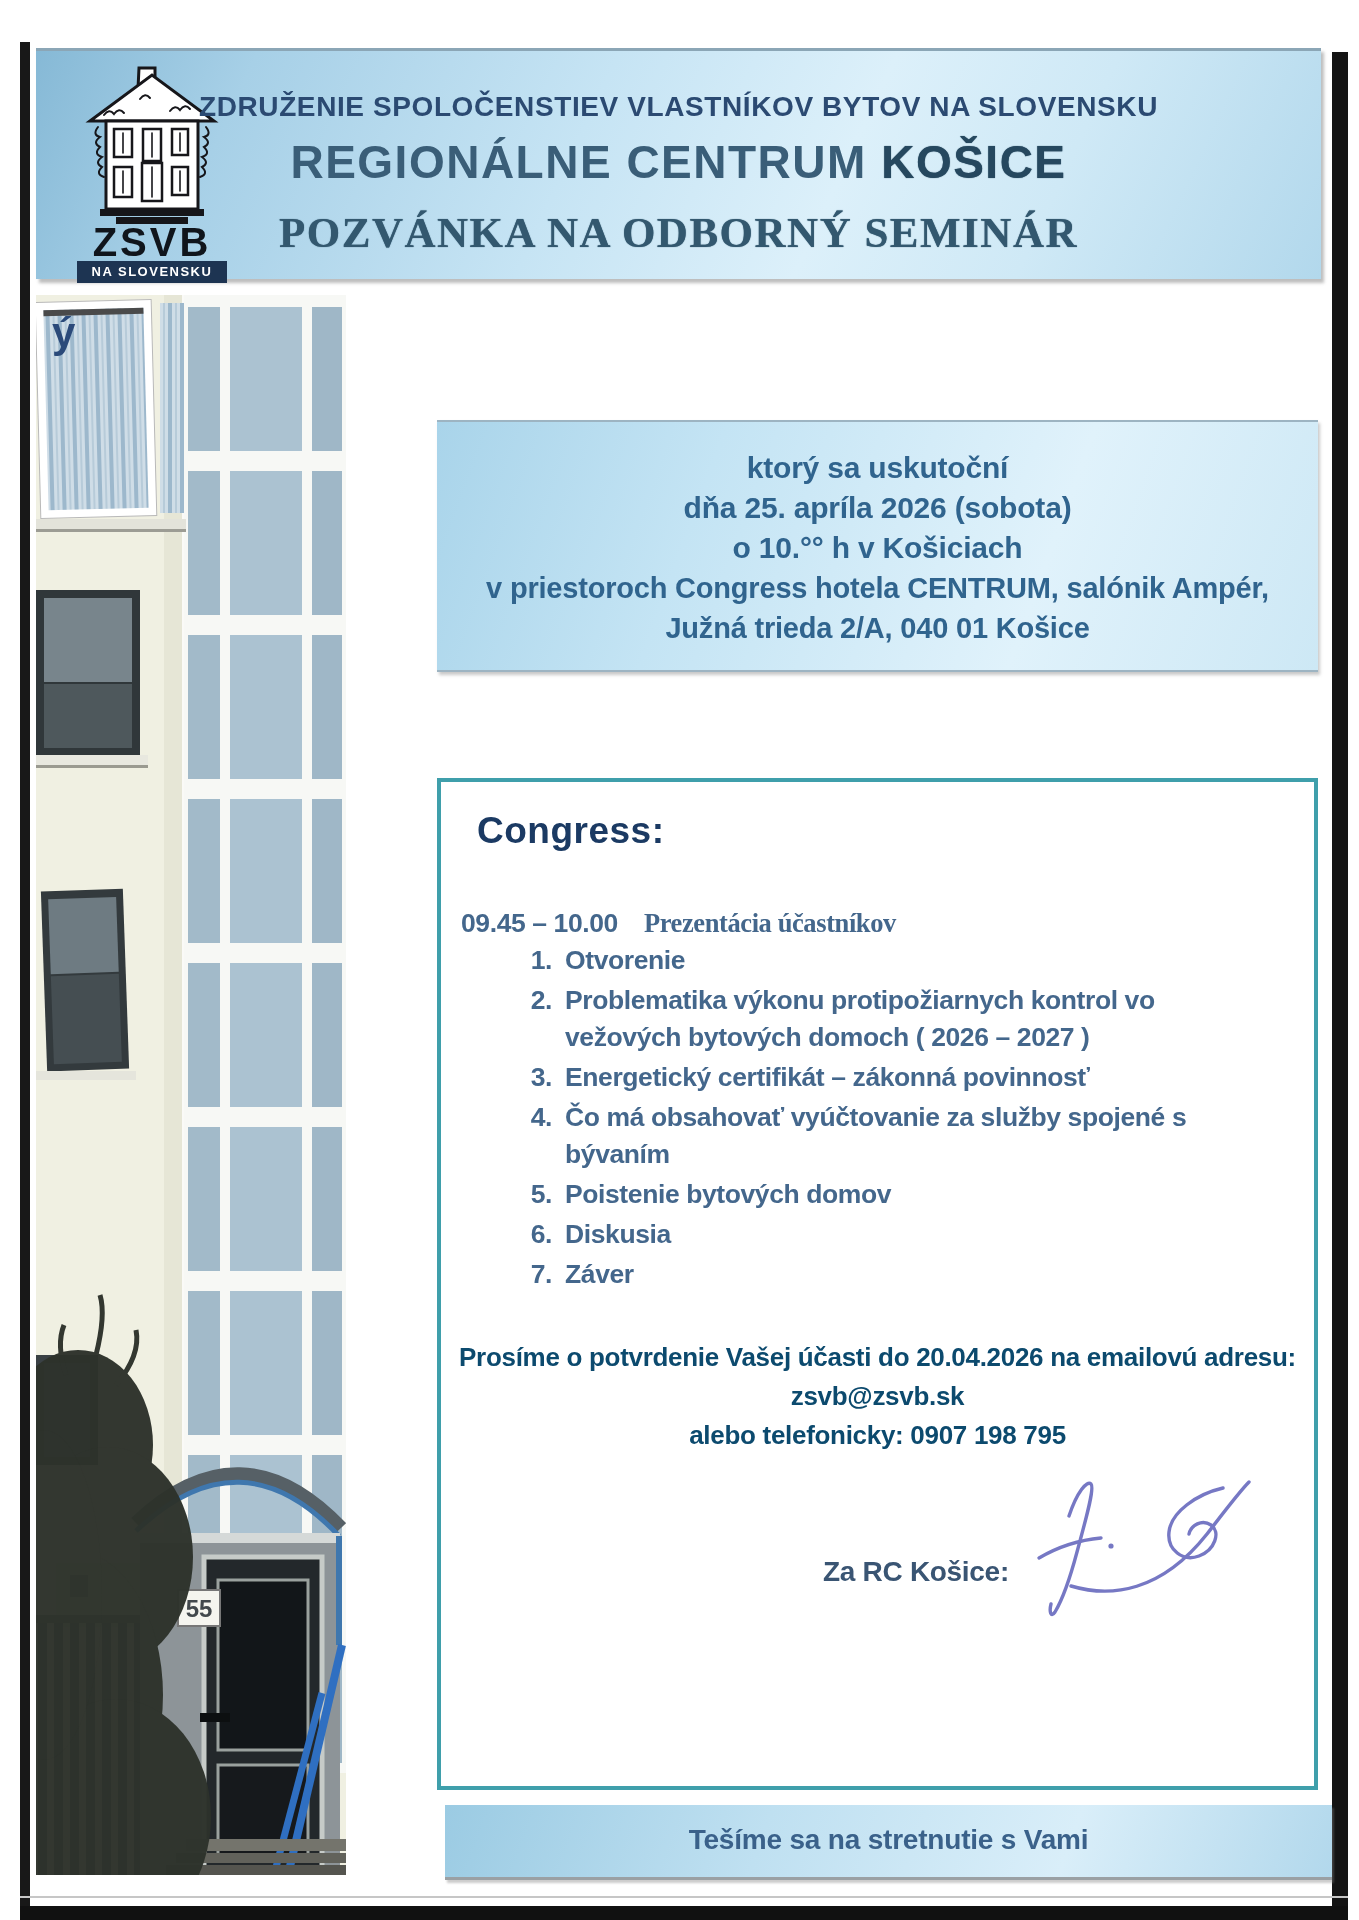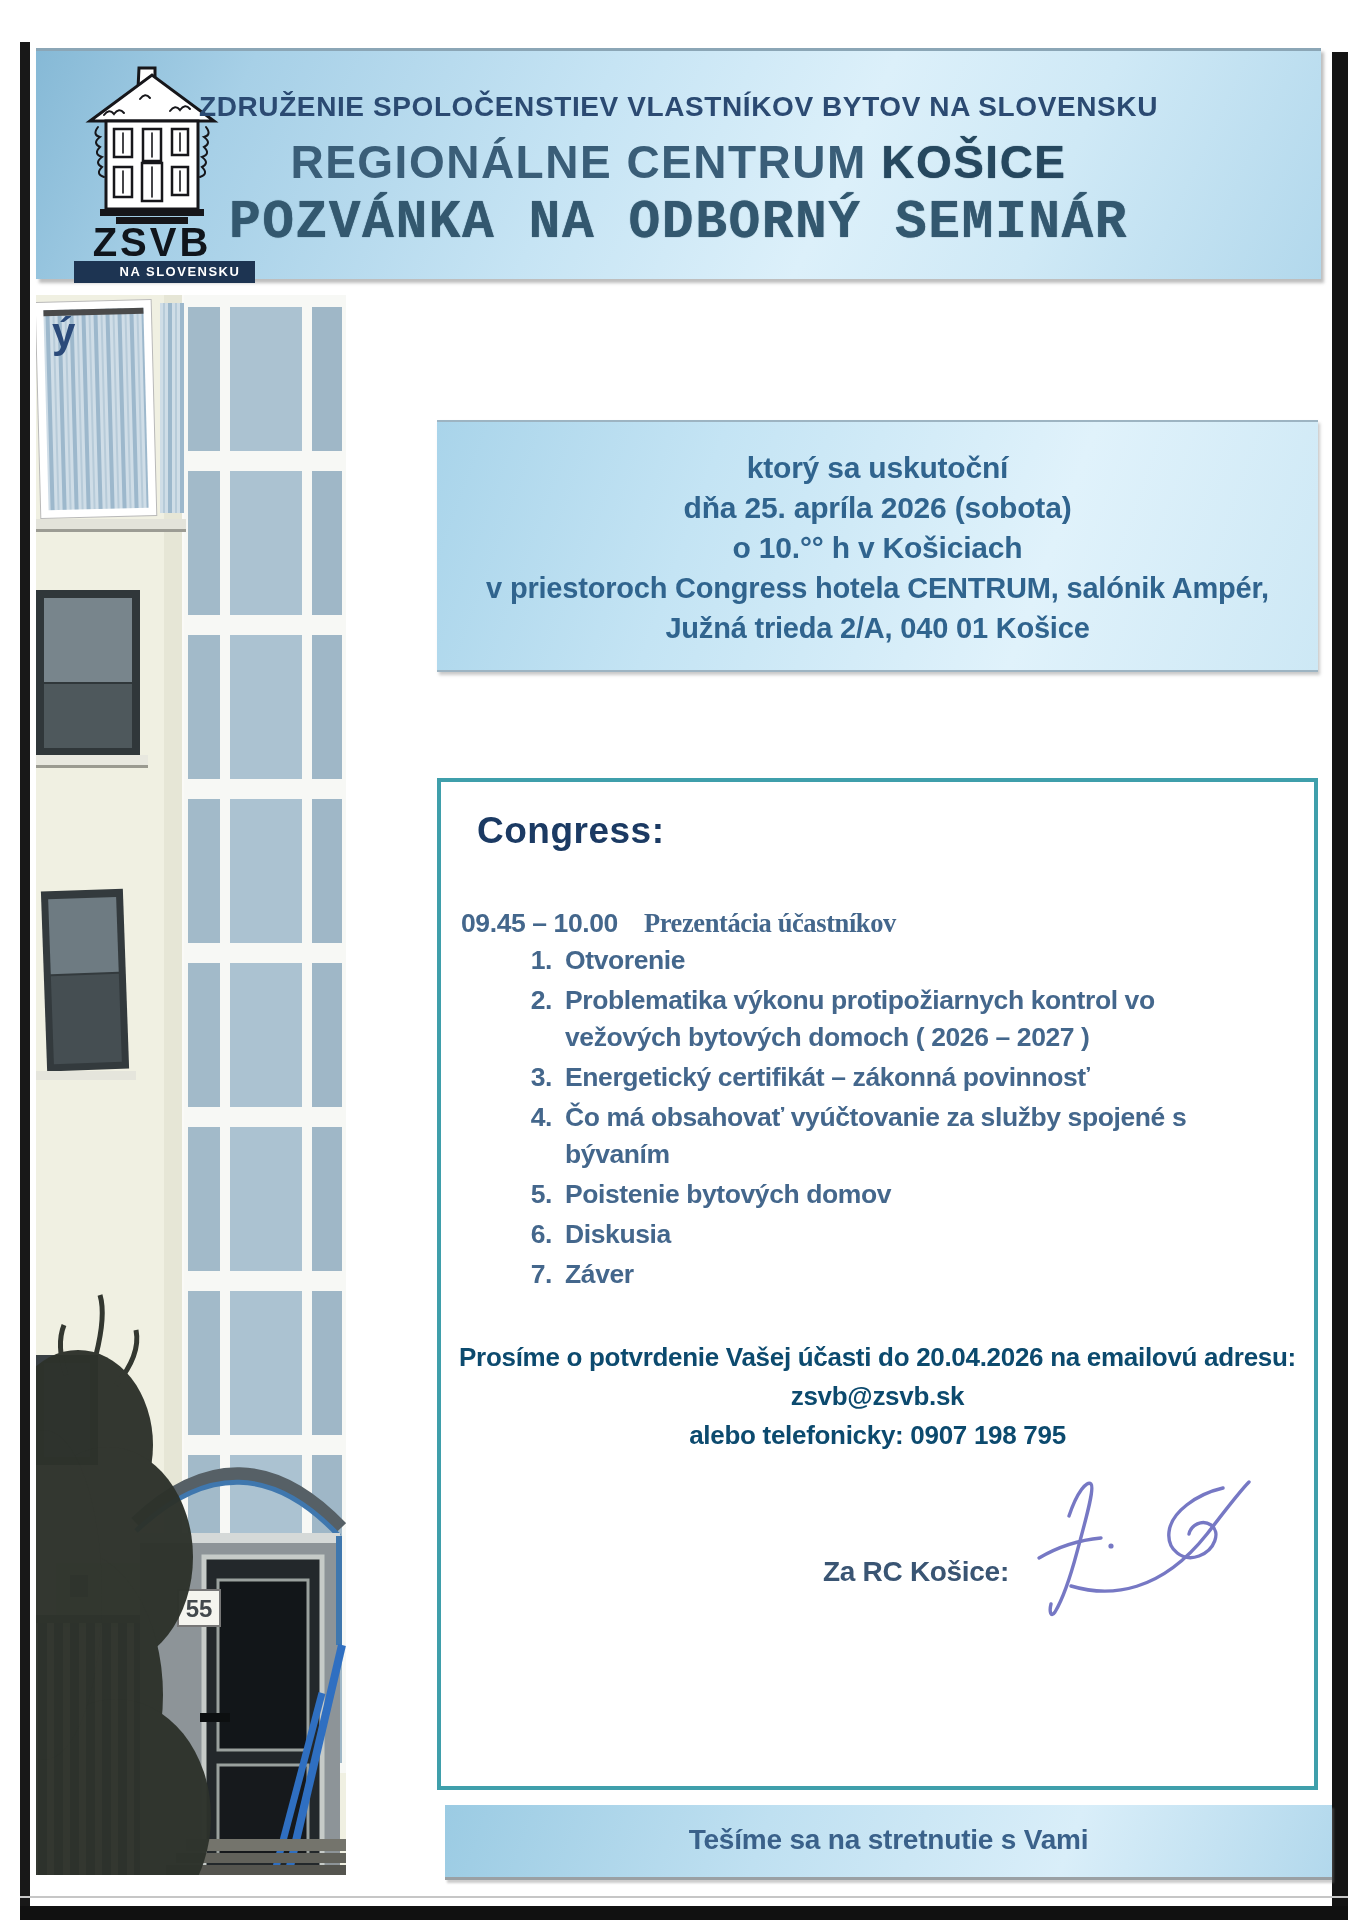--- a/index.html
+++ b/index.html
@@ -15,28 +15,28 @@
 
   
   .banner{position:absolute;left:36px;top:48px;width:1285px;height:228px;
     background:linear-gradient(115deg,#86b9d6 0%,#a7d0e7 16%,#c6e4f4 42%,#dcf0fa 62%,#cfe9f6 78%,#b2d8ec 100%);
     border-top:3px solid #8ba6b6;box-shadow:3px 4px 3px rgba(110,110,110,.45);}
   .banner-lines{position:absolute;left:0;top:0;width:100%;text-align:center;padding-top:40px;}
   .org-line{font-size:28px;font-weight:800;color:#2b4a72;letter-spacing:.6px;}
   .center-line{margin-top:12px;font-family:Liberation Sans, sans-serif;font-weight:900;
     font-size:46px;color:#3a5e78;letter-spacing:1.5px;}
   .center-line .city{color:#26485f;text-shadow:0 0 1px #26485f;}
-  .title-line{margin-top:4px;font-family:Liberation Mono, monospace;font-weight:900;
-    font-size:53px;color:#33586f;letter-spacing:1.5px;text-shadow:0 0 1px #33586f;}
+  .title-line{margin-top:19px;font-family:Liberation Serif, serif;font-weight:900;
+    font-size:43px;color:#33586f;letter-spacing:1.5px;text-shadow:0 0 1px #33586f;}
 
   
   .logo{position:absolute;left:38px;top:12px;width:156px;height:214px;text-align:center;}
   .logo-acronym{margin-top:-6px;font-size:40px;font-weight:900;color:#10151c;letter-spacing:3px;line-height:38px;}
   .logo-bar{margin:0 auto;width:150px;height:22px;background:#1d3452;color:#ffffff;
-    font-size:13px;font-weight:bold;letter-spacing:1.5px;line-height:22px;padding-left:31px;}
+    font-size:13px;font-weight:bold;letter-spacing:1.5px;line-height:22px;}
 
   
   .photo{position:absolute;left:36px;top:295px;width:310px;height:1580px;background:#f0f0e2;overflow:hidden;}
   .photo svg{display:block;}
 
   
   .event-box{position:absolute;left:437px;top:420px;width:881px;height:252px;
     background:linear-gradient(110deg,#a9d4ea 0%,#c4e4f4 30%,#e0f2fb 68%,#cde8f5 100%);
     border-top:2px solid #9db4c2;border-bottom:2px solid #9db4c2;
     box-shadow:2px 3px 3px rgba(120,120,120,.4);text-align:center;padding-top:26px;box-sizing:border-box;}

